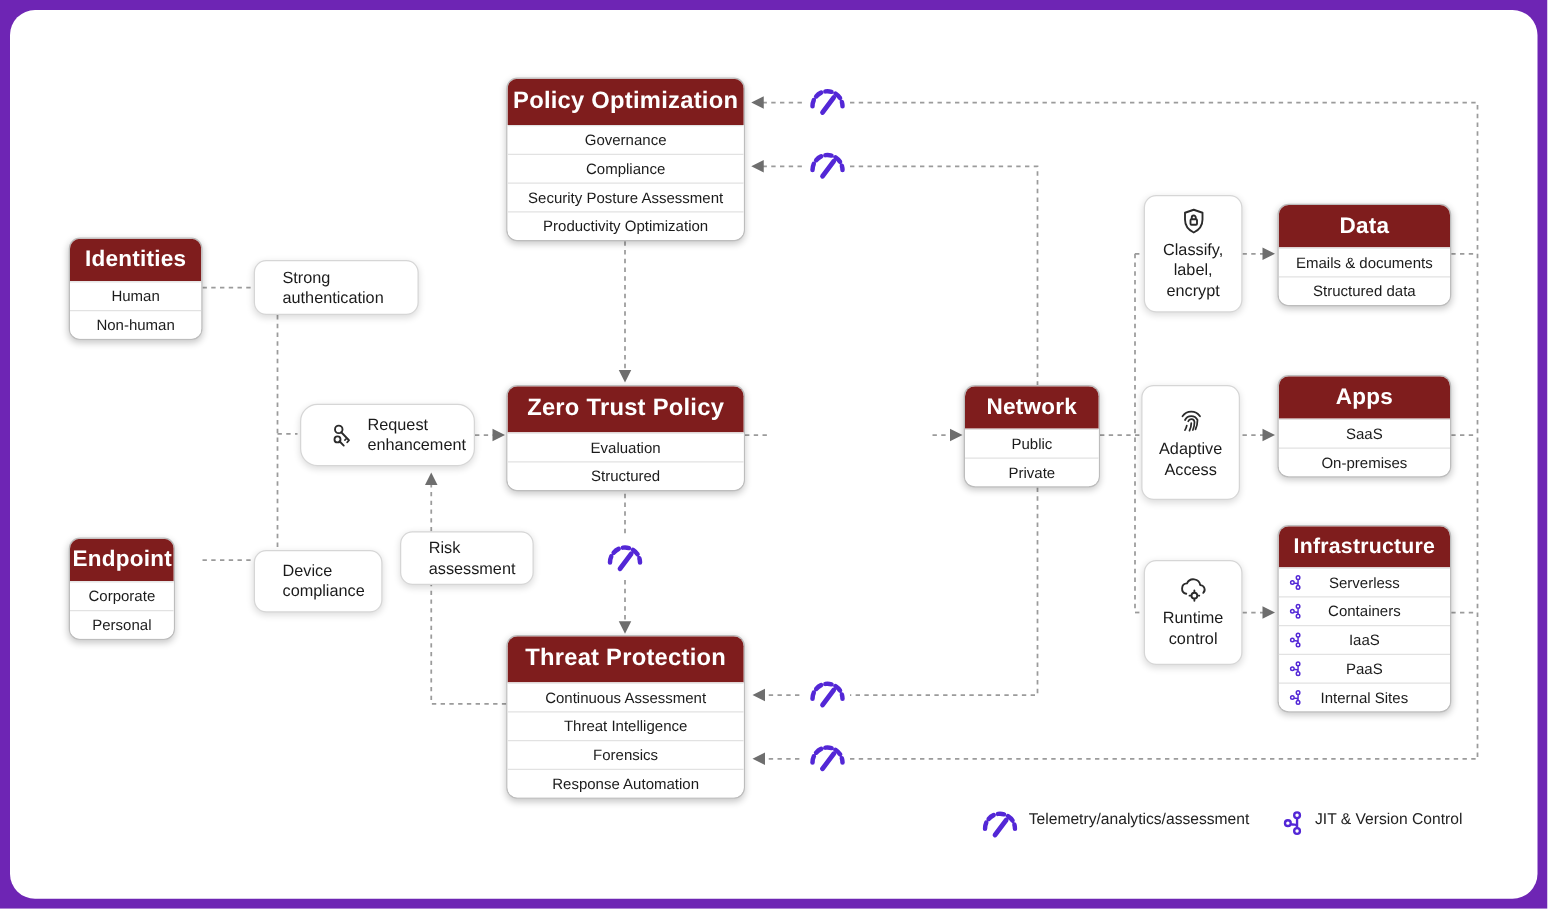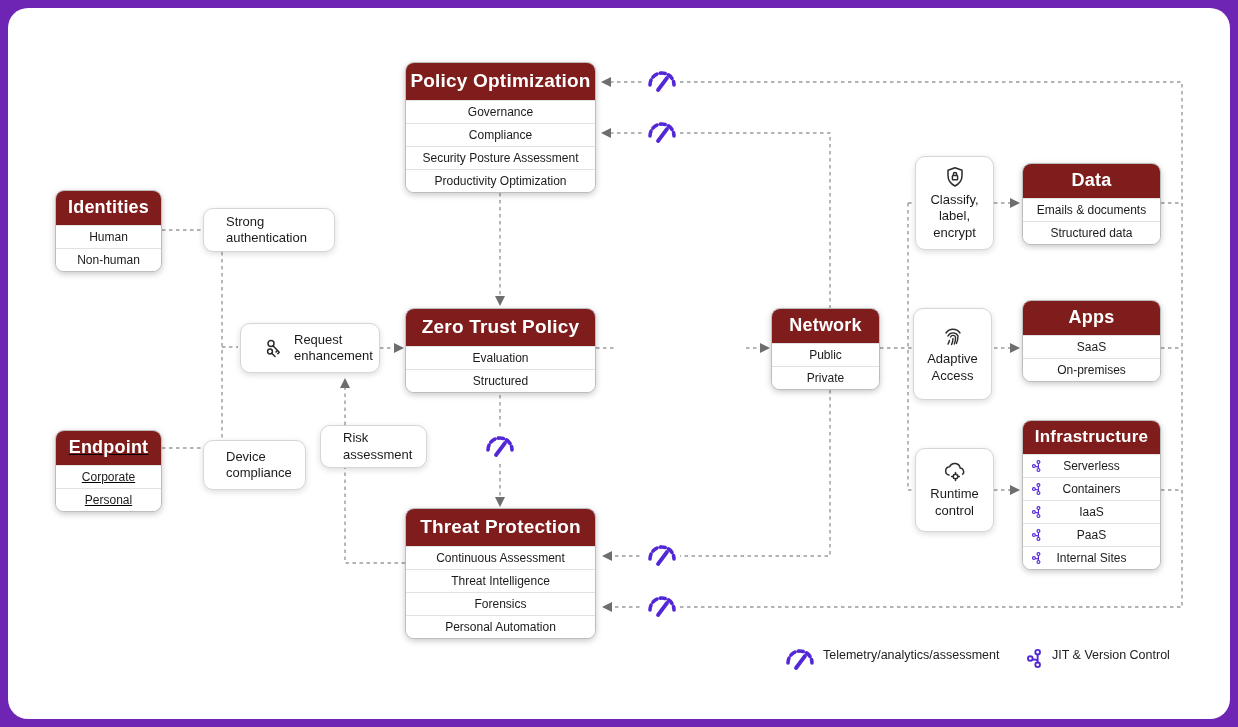--- a/index.html
+++ b/index.html
@@ -113,21 +113,21 @@
       </g>
     </g>
   </svg>
 
   <div class="zt-box" style="left:47px;top:182px;width:107px;">
     <div class="zt-head sm">Identities</div>
     <div class="zt-row">Human</div>
     <div class="zt-row">Non-human</div>
   </div>
 
-  <div class="zt-box" style="left:47px;top:422px;width:107px;text-decoration:underline;">
+  <div class="zt-box" style="left:47px;top:422px;width:85px;">
     <div class="zt-head sm">Endpoint</div>
     <div class="zt-row">Corporate</div>
     <div class="zt-row">Personal</div>
   </div>
 
   <div class="zt-box" style="left:397px;top:54px;width:191px;">
     <div class="zt-head">Policy Optimization</div>
     <div class="zt-row">Governance</div>
     <div class="zt-row">Compliance</div>
     <div class="zt-row">Security Posture Assessment</div>
@@ -144,21 +144,21 @@
     <div class="zt-head sm">Network</div>
     <div class="zt-row">Public</div>
     <div class="zt-row">Private</div>
   </div>
 
   <div class="zt-box" style="left:397px;top:500px;width:191px;">
     <div class="zt-head">Threat Protection</div>
     <div class="zt-row">Continuous Assessment</div>
     <div class="zt-row">Threat Intelligence</div>
     <div class="zt-row">Forensics</div>
-    <div class="zt-row">Personal Automation</div>
+    <div class="zt-row">Response Automation</div>
   </div>
 
   <div class="zt-box" style="left:1014px;top:155px;width:139px;">
     <div class="zt-head sm">Data</div>
     <div class="zt-row">Emails &amp; documents</div>
     <div class="zt-row">Structured data</div>
   </div>
 
   <div class="zt-box" style="left:1014px;top:292px;width:139px;">
     <div class="zt-head sm">Apps</div>
@@ -222,21 +222,21 @@
             </svg>
           </span>
       <span>Internal Sites</span>
     </div>
   </div>
 
   <div class="plain-box left" style="left:195px;top:200px;width:132px;height:44px;">
     <span>Strong authentication</span>
   </div>
 
-  <div class="plain-box left" style="left:232px;top:315px;width:140px;height:50px;gap:7px;">
+  <div class="plain-box left" style="left:232px;top:315px;width:140px;height:50px;gap:7px;border-radius:14px;">
     <span class="icon-wrap">
       <svg width="24" height="24" viewBox="0 0 24 24" fill="none" stroke="#2b2b2b" stroke-width="1.5" stroke-linecap="round">
         <circle cx="8" cy="7.5" r="3"></circle>
             <path d="M10 9.8 L16 16 M14.4 14.4 L13 16 M16.2 16.2 L14.8 17.8"></path>
         <circle cx="7" cy="15.5" r="2.4"></circle>
             <path d="M8.6 17 L12 20.5"></path>
       </svg>
     </span>
     <span>Request enhancement</span>
   </div>

